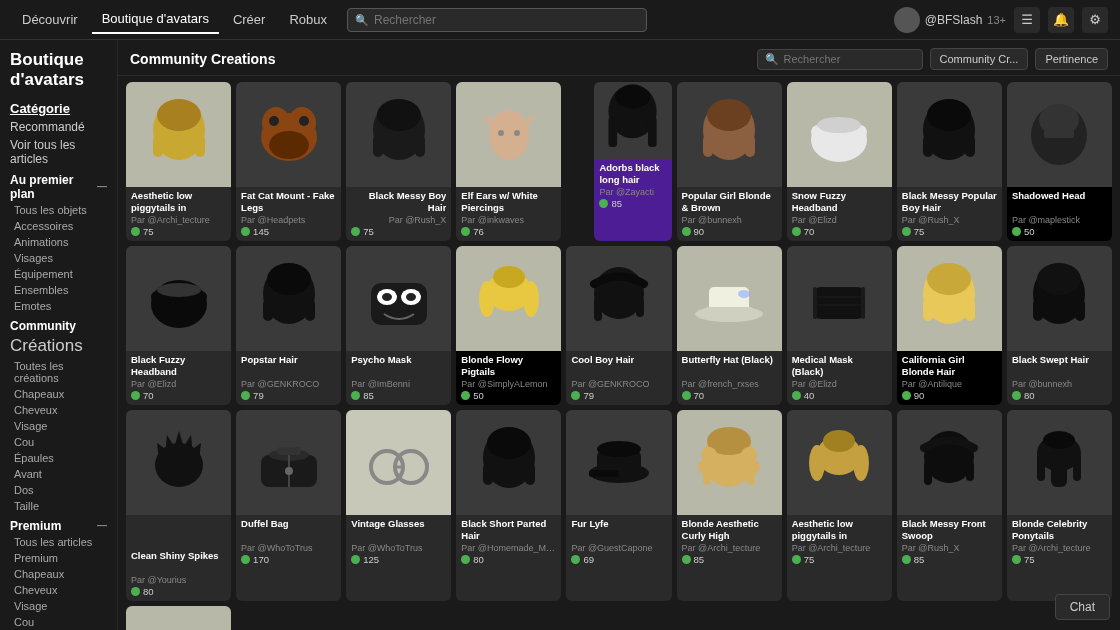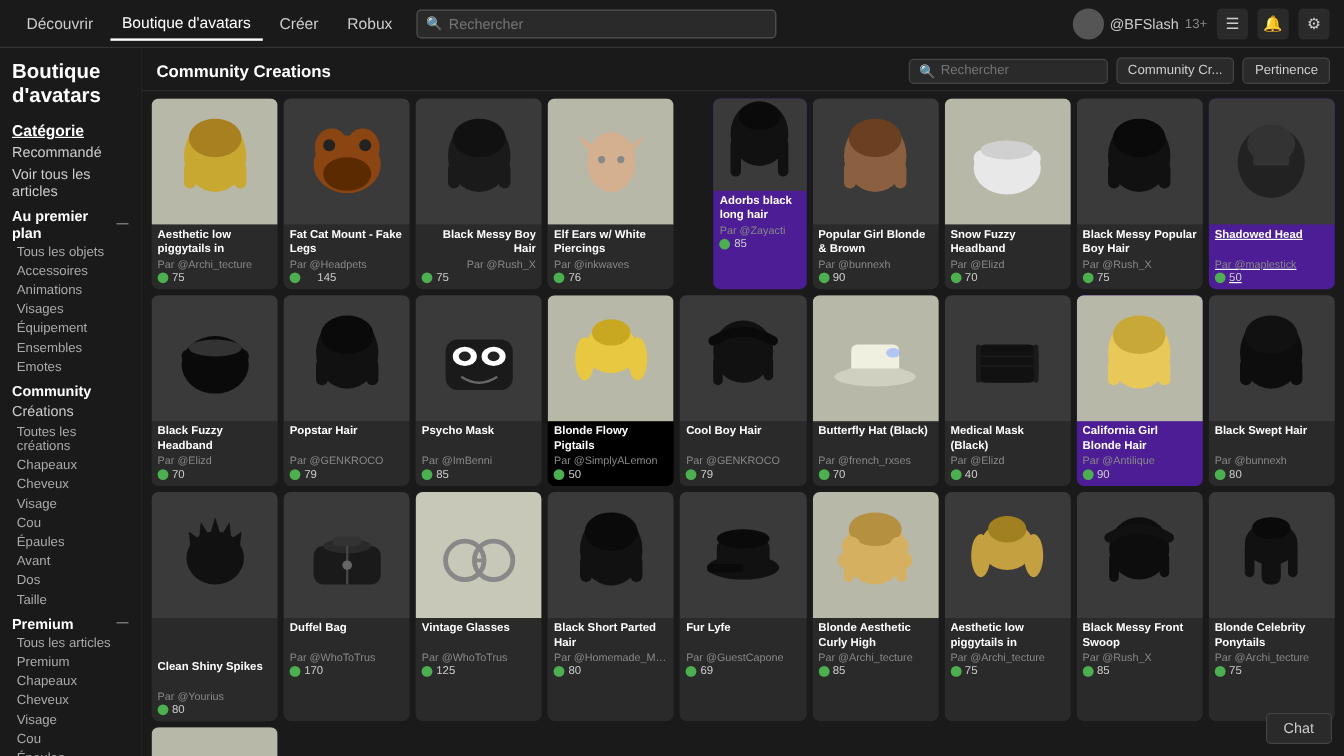--- a/index.html
+++ b/index.html
@@ -47,21 +47,21 @@
     </div>
     <div style="font-size:11px;color:#aaa;padding:2px 14px;cursor:pointer;">Tous les objets</div>
     <div style="font-size:11px;color:#aaa;padding:2px 14px;cursor:pointer;">Accessoires</div>
     <div style="font-size:11px;color:#aaa;padding:2px 14px;cursor:pointer;">Animations</div>
     <div style="font-size:11px;color:#aaa;padding:2px 14px;cursor:pointer;">Visages</div>
     <div style="font-size:11px;color:#aaa;padding:2px 14px;cursor:pointer;">Équipement</div>
     <div style="font-size:11px;color:#aaa;padding:2px 14px;cursor:pointer;">Ensembles</div>
     <div style="font-size:11px;color:#aaa;padding:2px 14px;cursor:pointer;">Emotes</div>
 
     <div style="font-size:12px;font-weight:bold;color:#fff;padding:5px 10px 1px;">Community</div>
-    <div style="font-size:12px;color:#ccc;padding:2px 10px;cursor:pointer;">Créations</div>
+    <div style="font-size:17px;color:#ccc;padding:2px 10px;cursor:pointer;">Créations</div>
     <div style="font-size:11px;color:#aaa;padding:2px 14px;cursor:pointer;">Toutes les créations</div>
     <div style="font-size:11px;color:#aaa;padding:2px 14px;cursor:pointer;">Chapeaux</div>
     <div style="font-size:11px;color:#aaa;padding:2px 14px;cursor:pointer;">Cheveux</div>
     <div style="font-size:11px;color:#aaa;padding:2px 14px;cursor:pointer;">Visage</div>
     <div style="font-size:11px;color:#aaa;padding:2px 14px;cursor:pointer;">Cou</div>
     <div style="font-size:11px;color:#aaa;padding:2px 14px;cursor:pointer;">Épaules</div>
     <div style="font-size:11px;color:#aaa;padding:2px 14px;cursor:pointer;">Avant</div>
     <div style="font-size:11px;color:#aaa;padding:2px 14px;cursor:pointer;">Dos</div>
     <div style="font-size:11px;color:#aaa;padding:2px 14px;cursor:pointer;">Taille</div>
 
@@ -122,21 +122,21 @@
         <ellipse cx="27" cy="28" rx="14" ry="16" fill="#8B4513"></ellipse>
         <ellipse cx="53" cy="28" rx="14" ry="16" fill="#8B4513"></ellipse>
         <circle cx="25" cy="26" r="5" fill="#222"></circle>
         <circle cx="55" cy="26" r="5" fill="#222"></circle>
         <ellipse cx="40" cy="50" rx="20" ry="14" fill="#5C2A00"></ellipse>
       </svg>
     </div>
     <div style="padding:3px 5px 4px;">
       <div style="font-size:9.5px;font-weight:600;color:#fff;line-height:1.25;min-height:24px;overflow:hidden;display:-webkit-box;-webkit-line-clamp:2;-webkit-box-orient:vertical;">Fat Cat Mount - Fake Legs</div>
       <div style="font-size:9px;color:#888;margin:1px 0;overflow:hidden;white-space:nowrap;text-overflow:ellipsis;">Par @Headpets</div>
-      <div style="display:flex;align-items:center;gap:14px;font-size:9.5px;color:#ccc;margin-top:1px;">
+      <div style="display:flex;align-items:center;gap:3px;font-size:9.5px;color:#ccc;margin-top:1px;">
         <span style="width:9px;height:9px;border-radius:50%;background:#4caf50;display:inline-block;flex-shrink:0;"></span>
         <span>145</span>
       </div>
     </div>
   </div>
         <div style="background: rgb(42, 42, 42); border-radius: 6px; overflow: hidden; cursor: pointer; transition: transform 0.1s; text-align: right;">
     <div style="width:100%;aspect-ratio:1;background:#3a3a3a;display:flex;align-items:center;justify-content:center;overflow:hidden;">
       <svg width="80" height="80" viewBox="0 0 80 80">
         <ellipse cx="40" cy="35" rx="26" ry="30" fill="#1a1a1a"></ellipse>
         <ellipse cx="40" cy="20" rx="22" ry="16" fill="#111"></ellipse>
@@ -239,21 +239,21 @@
     </div>
     <div style="padding:3px 5px 4px;">
       <div style="font-size:9.5px;font-weight:600;color:#fff;line-height:1.25;min-height:24px;overflow:hidden;display:-webkit-box;-webkit-line-clamp:2;-webkit-box-orient:vertical;">Black Messy Popular Boy Hair</div>
       <div style="font-size:9px;color:#888;margin:1px 0;overflow:hidden;white-space:nowrap;text-overflow:ellipsis;">Par @Rush_X</div>
       <div style="display:flex;align-items:center;gap:3px;font-size:9.5px;color:#ccc;margin-top:1px;">
         <span style="width:9px;height:9px;border-radius:50%;background:#4caf50;display:inline-block;flex-shrink:0;"></span>
         <span>75</span>
       </div>
     </div>
   </div>
-        <div style="background: #4c1d95; border-radius: 6px; overflow: hidden; cursor: pointer; transition: transform 0.1s; text-decoration: underline;">
+        <div style="background: #000000; border-radius: 6px; overflow: hidden; cursor: pointer; transition: transform 0.1s;">
     <div style="width:100%;aspect-ratio:1;background:#3a3a3a;display:flex;align-items:center;justify-content:center;overflow:hidden;">
       <svg width="80" height="80" viewBox="0 0 80 80">
         <ellipse cx="40" cy="40" rx="28" ry="30" fill="#222"></ellipse>
         <ellipse cx="40" cy="25" rx="20" ry="16" fill="#333"></ellipse>
         <rect x="25" y="35" width="30" height="8" rx="2" fill="#333"></rect>
       </svg>
     </div>
     <div style="padding:3px 5px 4px;">
       <div style="font-size:9.5px;font-weight:600;color:#fff;line-height:1.25;min-height:24px;overflow:hidden;display:-webkit-box;-webkit-line-clamp:2;-webkit-box-orient:vertical;">Shadowed Head</div>
       <div style="font-size:9px;color:#888;margin:1px 0;overflow:hidden;white-space:nowrap;text-overflow:ellipsis;">Par @maplestick</div>
@@ -385,21 +385,21 @@
     </div>
     <div style="padding:3px 5px 4px;">
       <div style="font-size:9.5px;font-weight:600;color:#fff;line-height:1.25;min-height:24px;overflow:hidden;display:-webkit-box;-webkit-line-clamp:2;-webkit-box-orient:vertical;">Medical Mask (Black)</div>
       <div style="font-size:9px;color:#888;margin:1px 0;overflow:hidden;white-space:nowrap;text-overflow:ellipsis;">Par @Elizd</div>
       <div style="display:flex;align-items:center;gap:3px;font-size:9.5px;color:#ccc;margin-top:1px;">
         <span style="width:9px;height:9px;border-radius:50%;background:#4caf50;display:inline-block;flex-shrink:0;"></span>
         <span>40</span>
       </div>
     </div>
   </div>
-        <div style="background: #4c1d95; border-radius: 6px; overflow: hidden; cursor: pointer; transition: transform 0.1s;">
+        <div style="background: #000000; border-radius: 6px; overflow: hidden; cursor: pointer; transition: transform 0.1s;">
     <div style="width:100%;aspect-ratio:1;background:#b8b8a8;display:flex;align-items:center;justify-content:center;overflow:hidden;">
       <svg width="80" height="80" viewBox="0 0 80 80">
         <ellipse cx="40" cy="35" rx="26" ry="30" fill="#e8c858"></ellipse>
         <ellipse cx="40" cy="20" rx="22" ry="16" fill="#c8a838"></ellipse>
         <rect x="14" y="40" width="10" height="22" rx="5" fill="#e8c858"></rect>
         <rect x="56" y="40" width="10" height="22" rx="5" fill="#e8c858"></rect>
         <ellipse cx="40" cy="15" rx="14" ry="10" fill="#c8a838"></ellipse>
       </svg>
     </div>
     <div style="padding:3px 5px 4px;">

